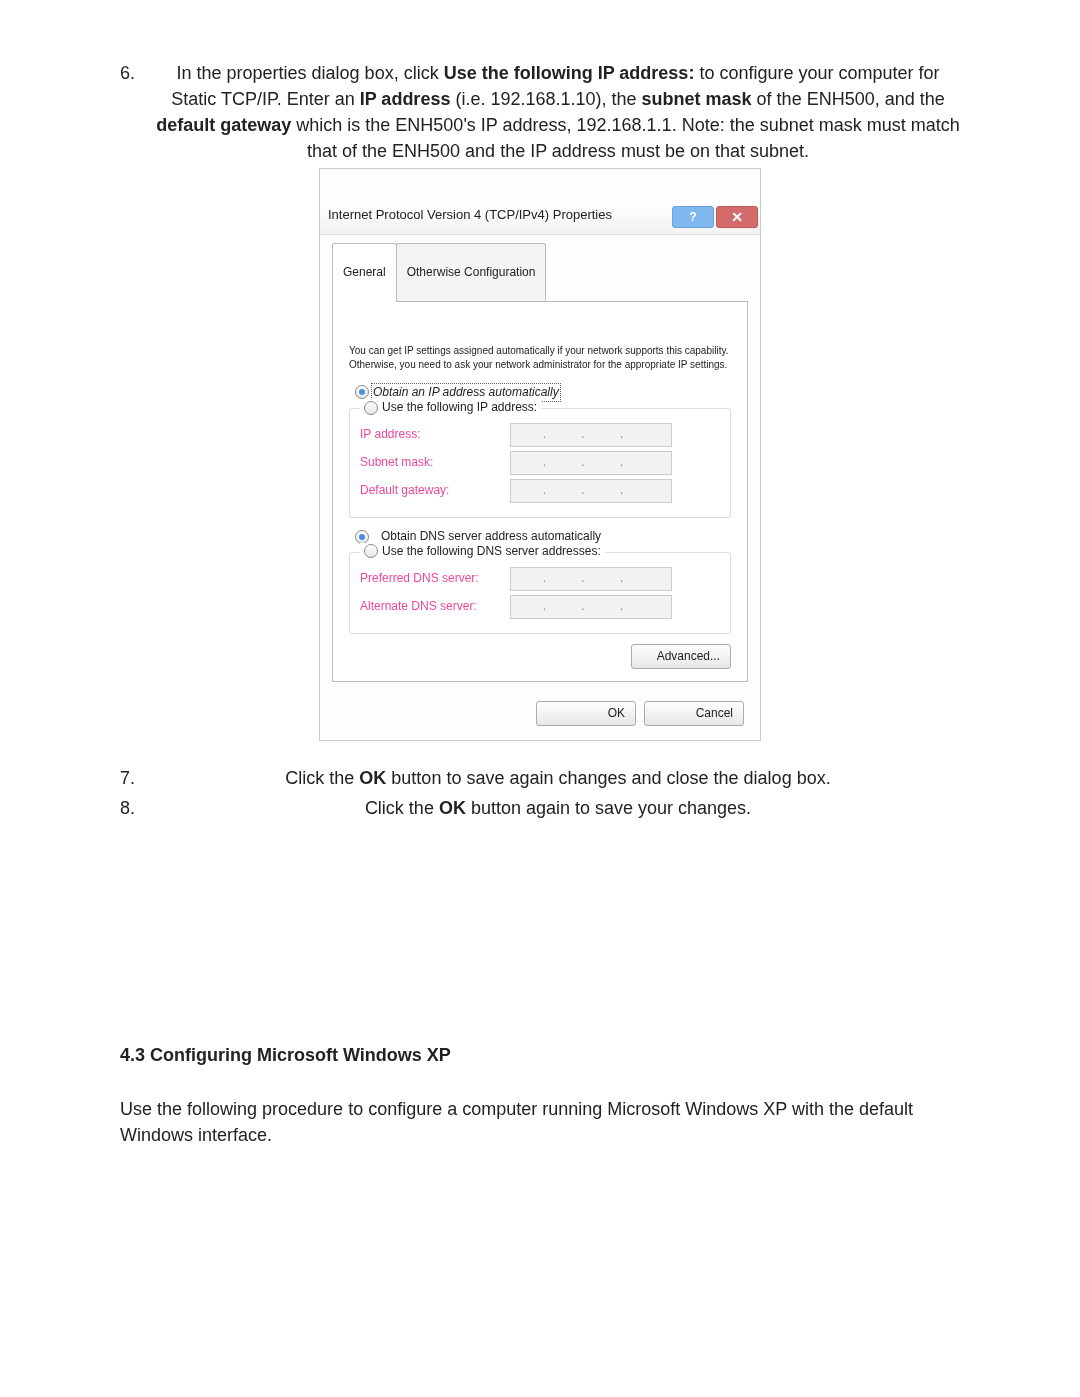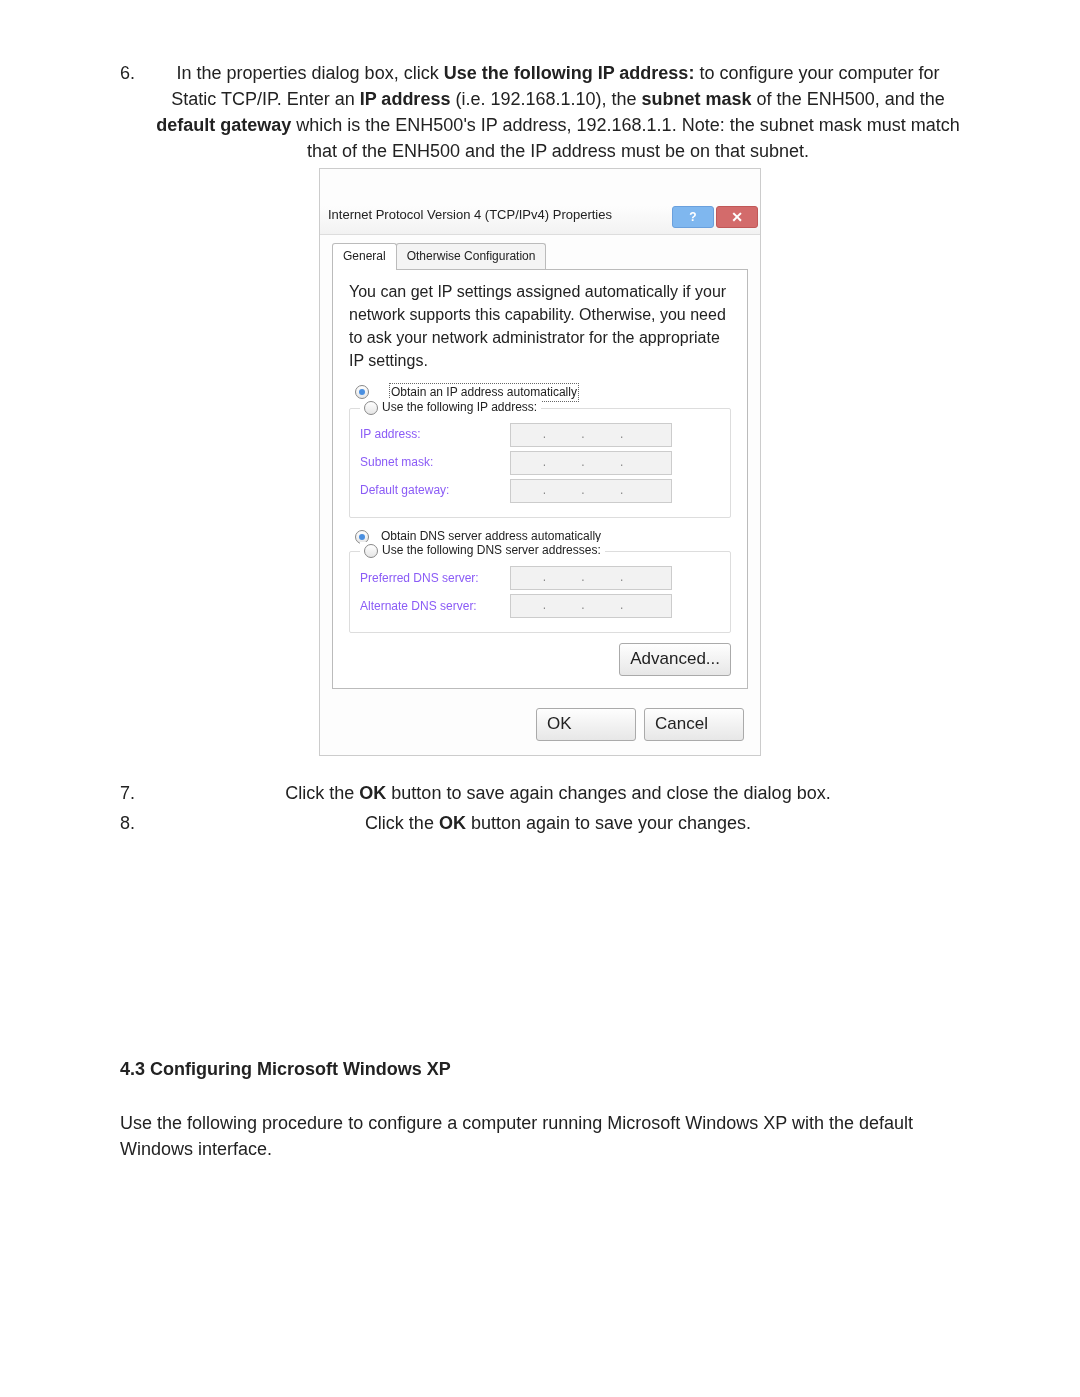--- a/index.html
+++ b/index.html
@@ -69,21 +69,21 @@
   }
   .tbtn.help { background: #7fb7ef; }
   .tbtn.close { background: #d36b6b; border-color:#c05858; font-size:14px; }
 
   
   .tabs {
     display: flex;
     padding: 8px 12px 0 12px;
   }
   .tab {
-    padding: 4px 10px;
+    padding: 20px 10px;
     border: 1px solid #bbb;
     border-bottom: none;
     border-top-left-radius: 3px;
     border-top-right-radius: 3px;
     background: #f4f4f4;
     font-size: 12px;
     margin-right: -1px;
   }
   .tab.active {
     background: #fff;
@@ -93,22 +93,23 @@
   .tab-panel {
     margin: 0 12px 12px 12px;
     border: 1px solid #bbb;
     background: #fff;
     padding: 10px 16px 12px 16px;
     position: relative;
     top: -1px;
   }
 
   .desc {
-    font-size: 16px;
+    font-size: 10px;
     margin-bottom: 10px;
+    margin-top: 32px;
   }
 
   .group {
     border: 1px solid #ddd;
     border-radius: 2px;
     padding: 10px 10px 10px 10px;
     margin: 6px 0 10px 0;
     position: relative;
   }
   .group .legend {
@@ -140,46 +141,46 @@
 
   .field-row {
     display:flex;
     align-items:center;
     margin: 4px 0;
   }
   .field-label {
     width: 150px;
     font-size:12px;
   }
-  .disabled-label { color:#8b5cf6; }
+  .disabled-label { color:#ec4899; }
   .ipbox {
     flex: 0 0 160px;
     height: 20px;
     border:1px solid #ccc;
     background:#f2f2f2;
     color:#888;
     font-size:12px;
     text-align:center;
     letter-spacing: 16px;
     padding-top:2px;
   }
 
   .adv-row {
     display:flex;
     justify-content:flex-end;
     margin-top: 6px;
   }
   .winbtn {
     min-width: 78px;
     padding: 3px 10px;
-    font-size:17px;
+    font-size:12px;
     background: linear-gradient(#fefefe,#e7e7e7);
     border:1px solid #aaa;
     border-radius:3px;
-    text-align:left;
+    text-align:right;
   }
 
   .dlg-footer {
     display:flex;
     justify-content:flex-end;
     gap: 8px;
     padding: 6px 16px 14px 16px;
   }
 
   .section-heading {
@@ -216,21 +217,21 @@
       </div>
 
       <div class="tabs">
         <div class="tab active">General</div>
         <div class="tab">Otherwise Configuration</div>
       </div>
 
       <div class="tab-panel">
         <div class="desc">You can get IP settings assigned automatically if your network supports this capability. Otherwise, you need to ask your network administrator for the appropriate IP settings.</div>
 
-        <div class="field-row" style="margin-left:6px; gap:20px;">
+        <div class="field-row" style="margin-left:6px; gap:2px;font-style:italic;">
           <span class="radio sel"></span>
           <span class="legend-text focus">Obtain an IP address automatically</span>
         </div>
 
         <div class="group">
           <div class="legend">
             <span class="radio"></span>
             <span class="legend-text">Use the following IP address:</span>
           </div>
           <div class="field-row">

